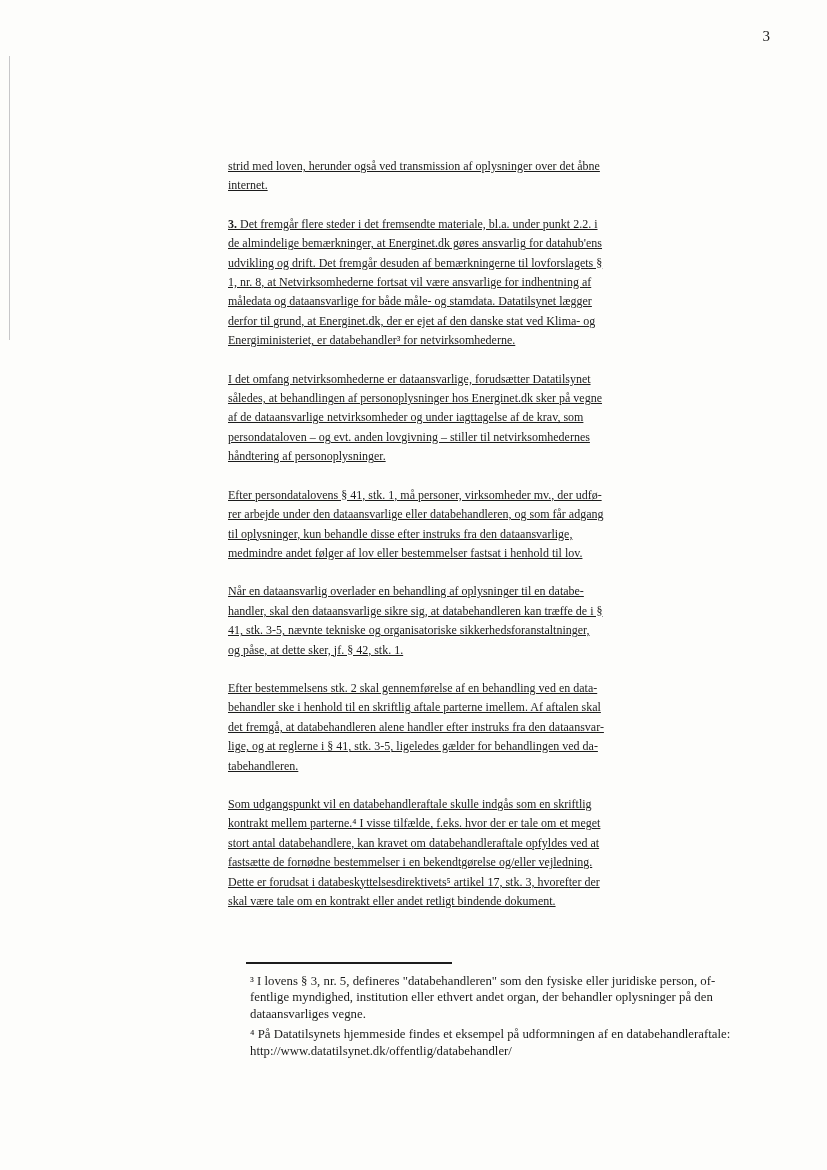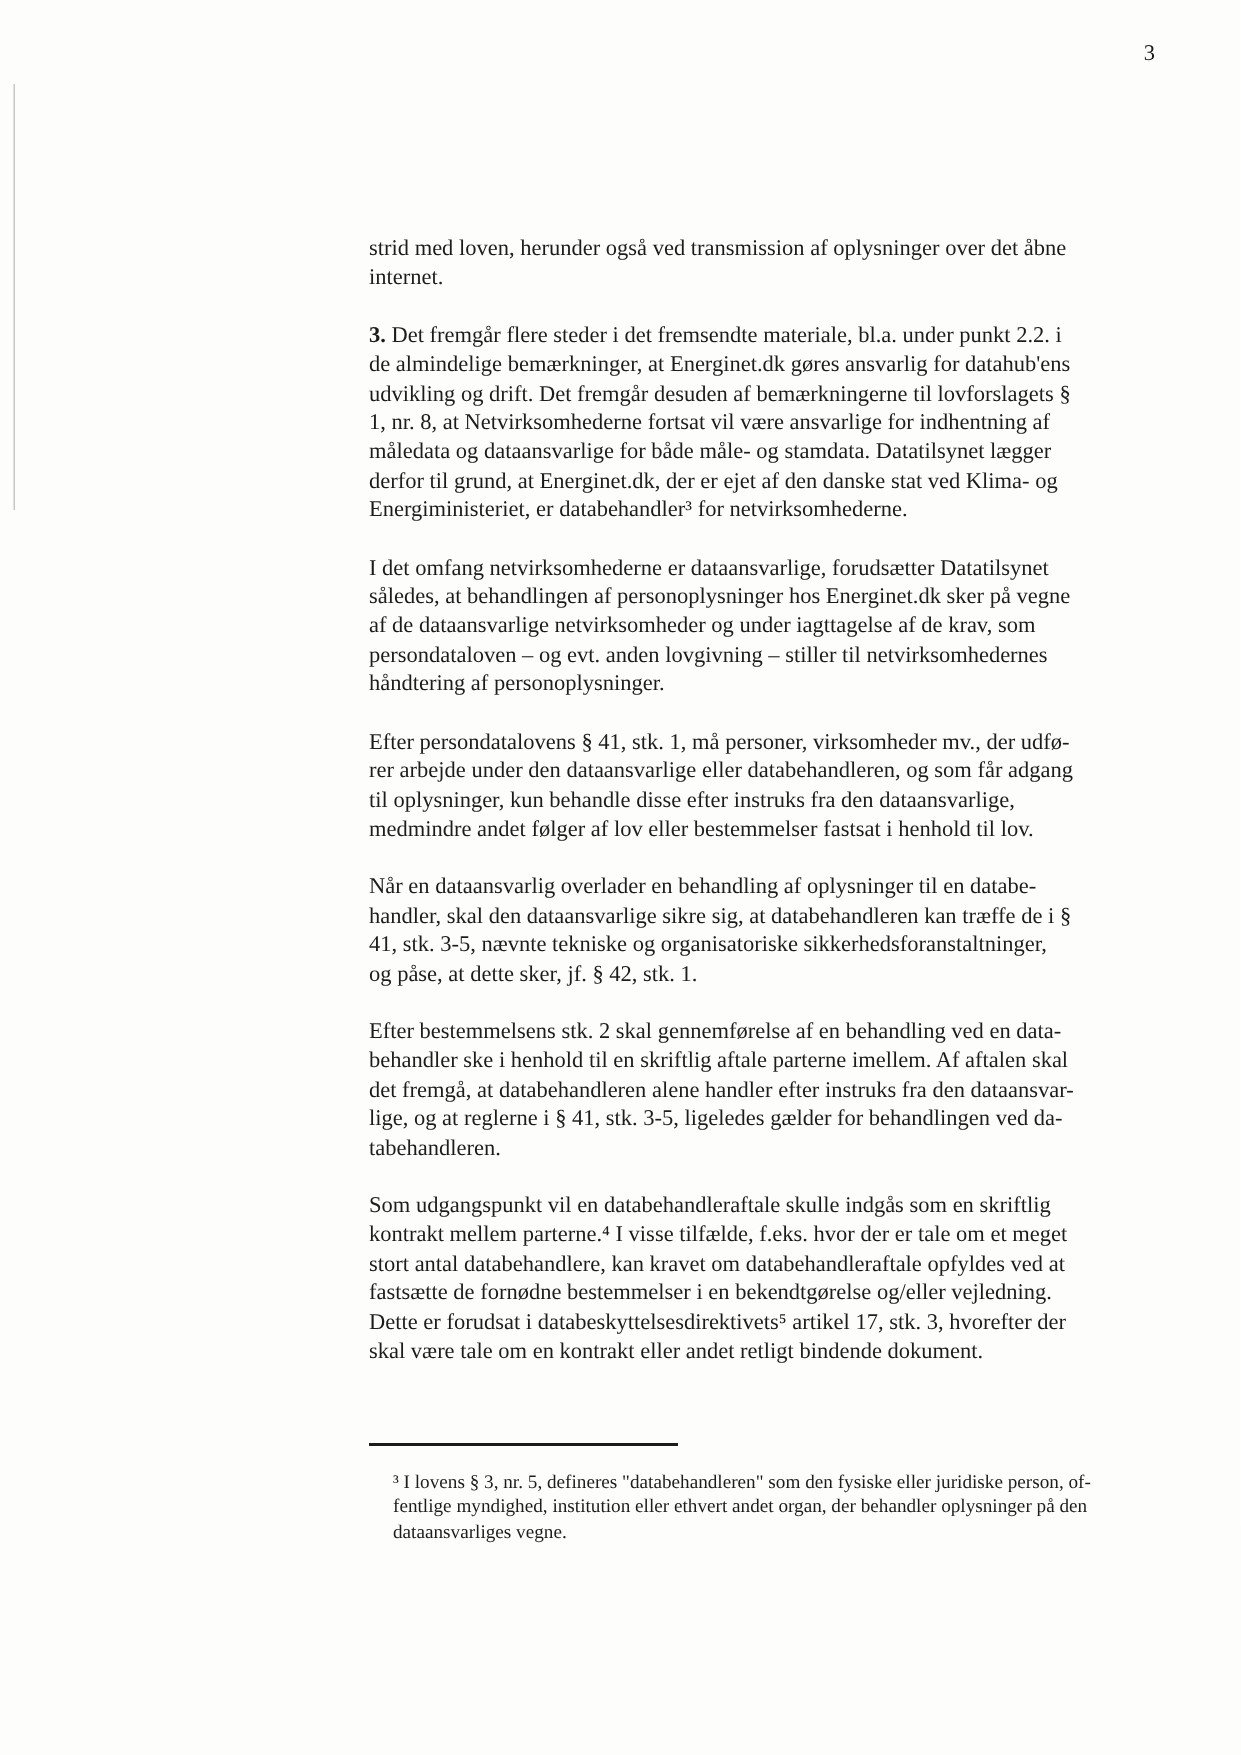--- a/index.html
+++ b/index.html
@@ -27,25 +27,26 @@
   }
   .page-number {
     position: absolute;
     top: 27px;
     right: 57px;
     font-size: 15px;
     line-height: 18px;
   }
   .body-text {
     position: absolute;
-    left: 246px;
+    left: 228px;
     top: 157px;
     width: 534px;
-    font-size: 15px;
+    font-size: 12px;
     line-height: 19.4px;
+    text-decoration: underline;
   }
   .para {
     margin: 0 0 19px 0;
     white-space: pre;
   }
   .para strong {
     font-weight: bold;
   }
   .footnotes {
     position: absolute;
@@ -55,21 +56,21 @@
     font-size: 12.8px;
     line-height: 16.4px;
   }
   .fn-rule {
     width: 206px;
     height: 0;
     border-top: 2px solid #1c1c1c;
     margin: 0 0 9px 0;
   }
   .fn {
-    margin: 16px;
+    margin: 4px;
     white-space: pre;
   }
 </style>
 </head>
 <body>
 
 <div class="page">
 
   <div class="scan-line"></div>
 
@@ -109,15 +110,17 @@
 fastsætte de fornødne bestemmelser i en bekendtgørelse og/eller vejledning.
 Dette er forudsat i databeskyttelsesdirektivets⁵ artikel 17, stk. 3, hvorefter der
 skal være tale om en kontrakt eller andet retligt bindende dokument.</span></p>
   </main>
 
   <footer class="footnotes">
     <div class="fn-rule"></div>
     <p class="fn">³ I lovens § 3, nr. 5, defineres "databehandleren" som den fysiske eller juridiske person, of-
 fentlige myndighed, institution eller ethvert andet organ, der behandler oplysninger på den
 dataansvarliges vegne.</p>
+    <p class="fn">⁴ På Datatilsynets hjemmeside findes et eksempel på udformningen af en databehandleraftale:
+http://www.datatilsynet.dk/offentlig/databehandler/</p>
   </footer>
 
 </div>
 
 </body></html>

